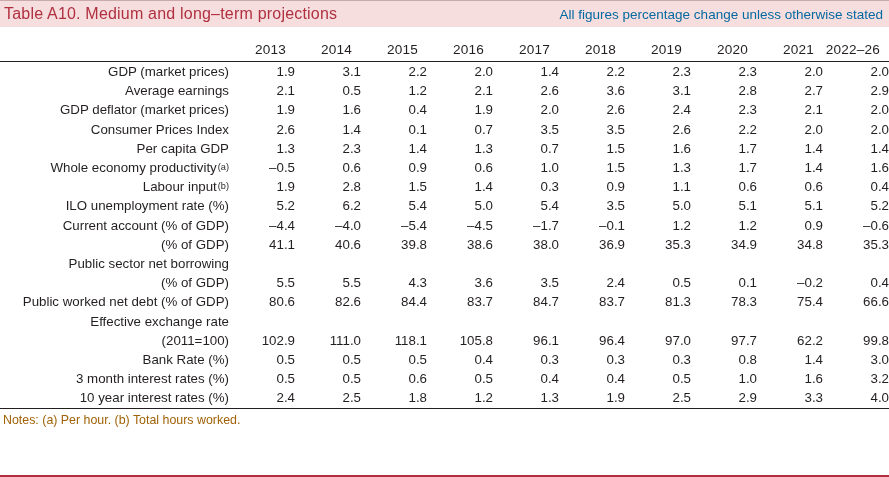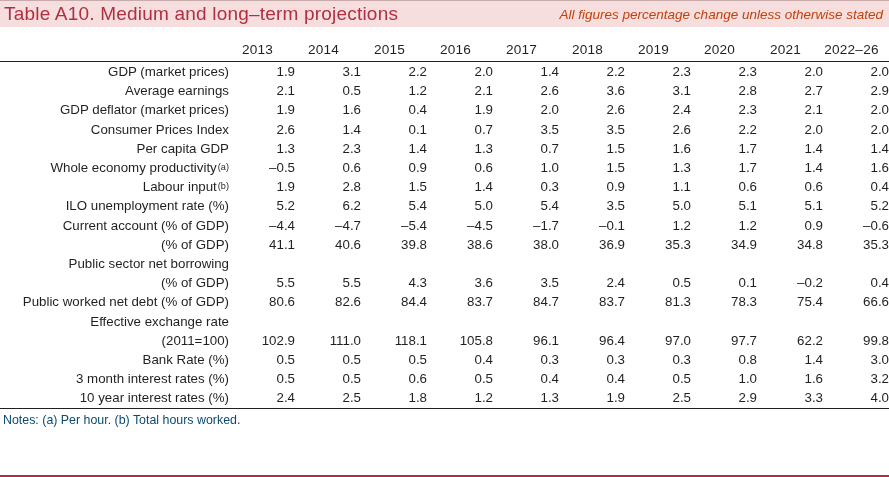--- a/index.html
+++ b/index.html
@@ -27,29 +27,28 @@
     height: 27px;
     background: #f6dede;
     border-top: 1px solid #c7aaaa;
     display: flex;
     align-items: center;
     justify-content: space-between;
     padding: 0 4px 0 4px;
     box-sizing: border-box;
   }
   .title-text {
-    font-size: 19px;
+    font-size: 16px;
     color: #b03040;
     letter-spacing: 0.2px;
     white-space: nowrap;
   }
   .title-note {
     font-size: 13.5px;
-    color: #c2410c;
-    font-style: italic;
+    color: #0369a1;
     white-space: nowrap;
     padding-right: 2px;
     margin-left: 13px;
   }
 
   
   table.proj {
     border-collapse: collapse;
     width: 889px;
     table-layout: fixed;
@@ -62,21 +61,21 @@
     font-weight: normal;
   }
   col.label { width: 229px; }
   col.yr { width: 66px; }
   col.yrlast { width: 66px; }
 
   thead th.label-head {
     height: 30px;
   }
   thead th.yr-head {
-    text-align: center;
+    text-align: right;
     padding-right: 9px;
     height: 30px;
     font-size: 13.6px;
     vertical-align: bottom;
     padding-bottom: 4px;
     letter-spacing: 0.2px;
   }
   .head-rule td {
     border-bottom: 1.1px solid #231f20;
     height: 0;
@@ -114,21 +113,21 @@
     border-top: 1.1px solid #231f20;
     height: 0;
     line-height: 0;
     font-size: 0;
   }
 
   
   .notes {
     font-size: 12.4px;
     padding: 4px 0 0 3px;
-    color: #0c4a6e;
+    color: #a16207;
     white-space: nowrap;
   }
   .footer-rule {
     position: absolute;
     left: 0;
     right: 0;
     bottom: 0;
     height: 2px;
     background: #b03040;
   }
@@ -276,21 +275,21 @@
           <td class="num">5.4</td>
           <td class="num">3.5</td>
           <td class="num">5.0</td>
           <td class="num">5.1</td>
           <td class="num">5.1</td>
           <td class="num">5.2</td>
         </tr>
         <tr class="data">
           <td class="rowlabel">Current account (% of GDP)</td>
           <td class="num">–4.4</td>
-          <td class="num">–4.7</td>
+          <td class="num">–4.0</td>
           <td class="num">–5.4</td>
           <td class="num">–4.5</td>
           <td class="num">–1.7</td>
           <td class="num">–0.1</td>
           <td class="num">1.2</td>
           <td class="num">1.2</td>
           <td class="num">0.9</td>
           <td class="num">–0.6</td>
         </tr>
         <tr class="data">

